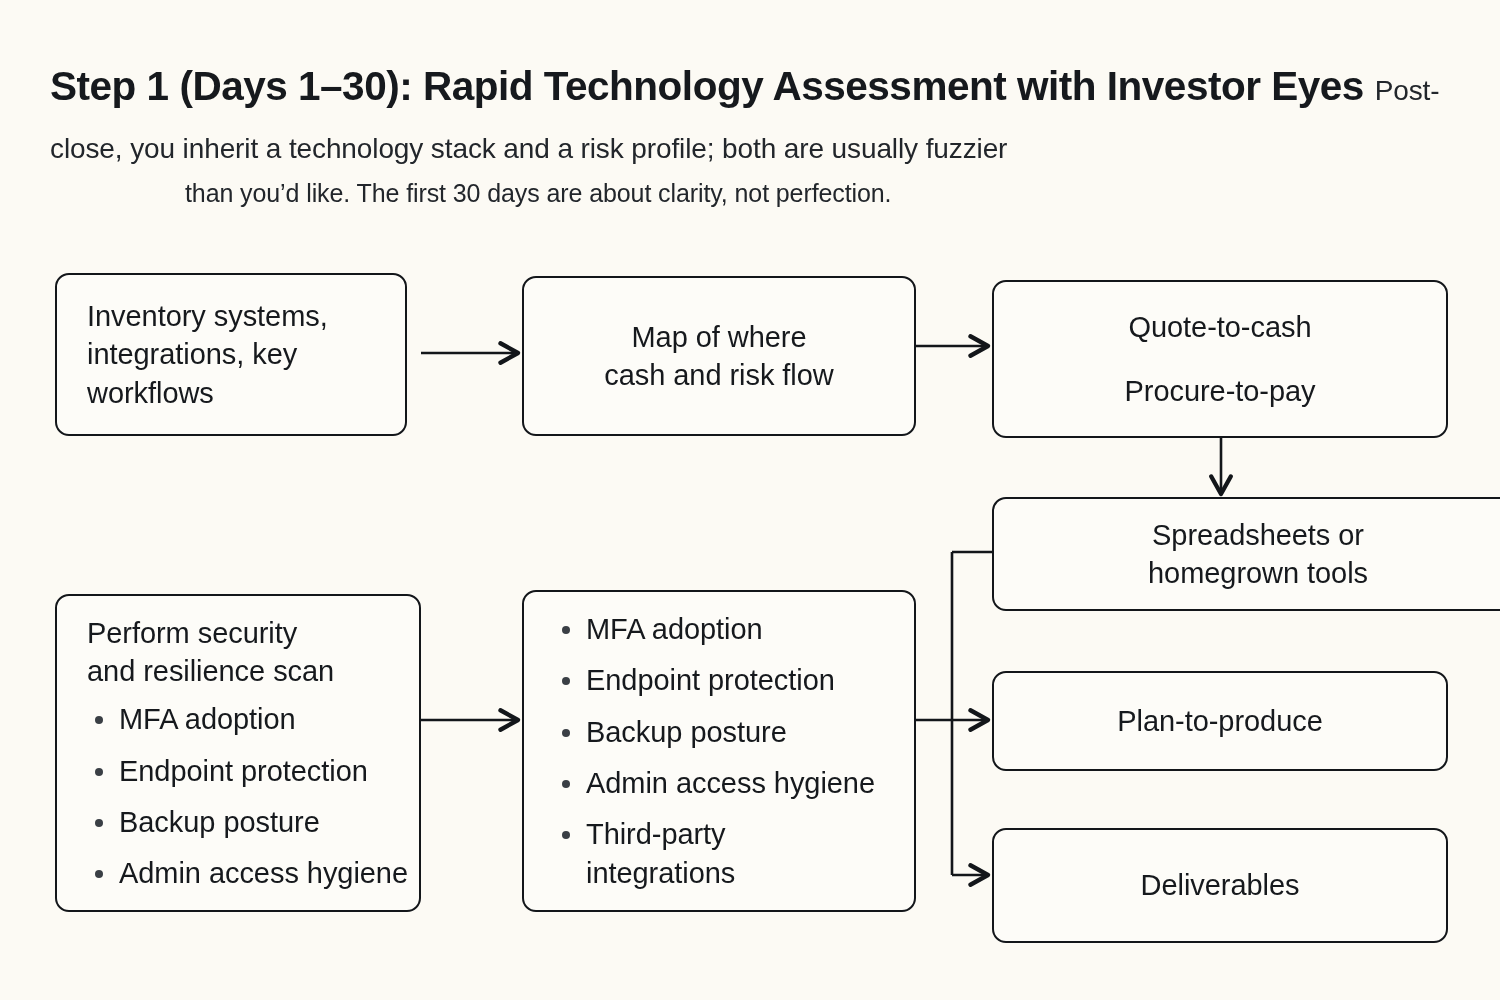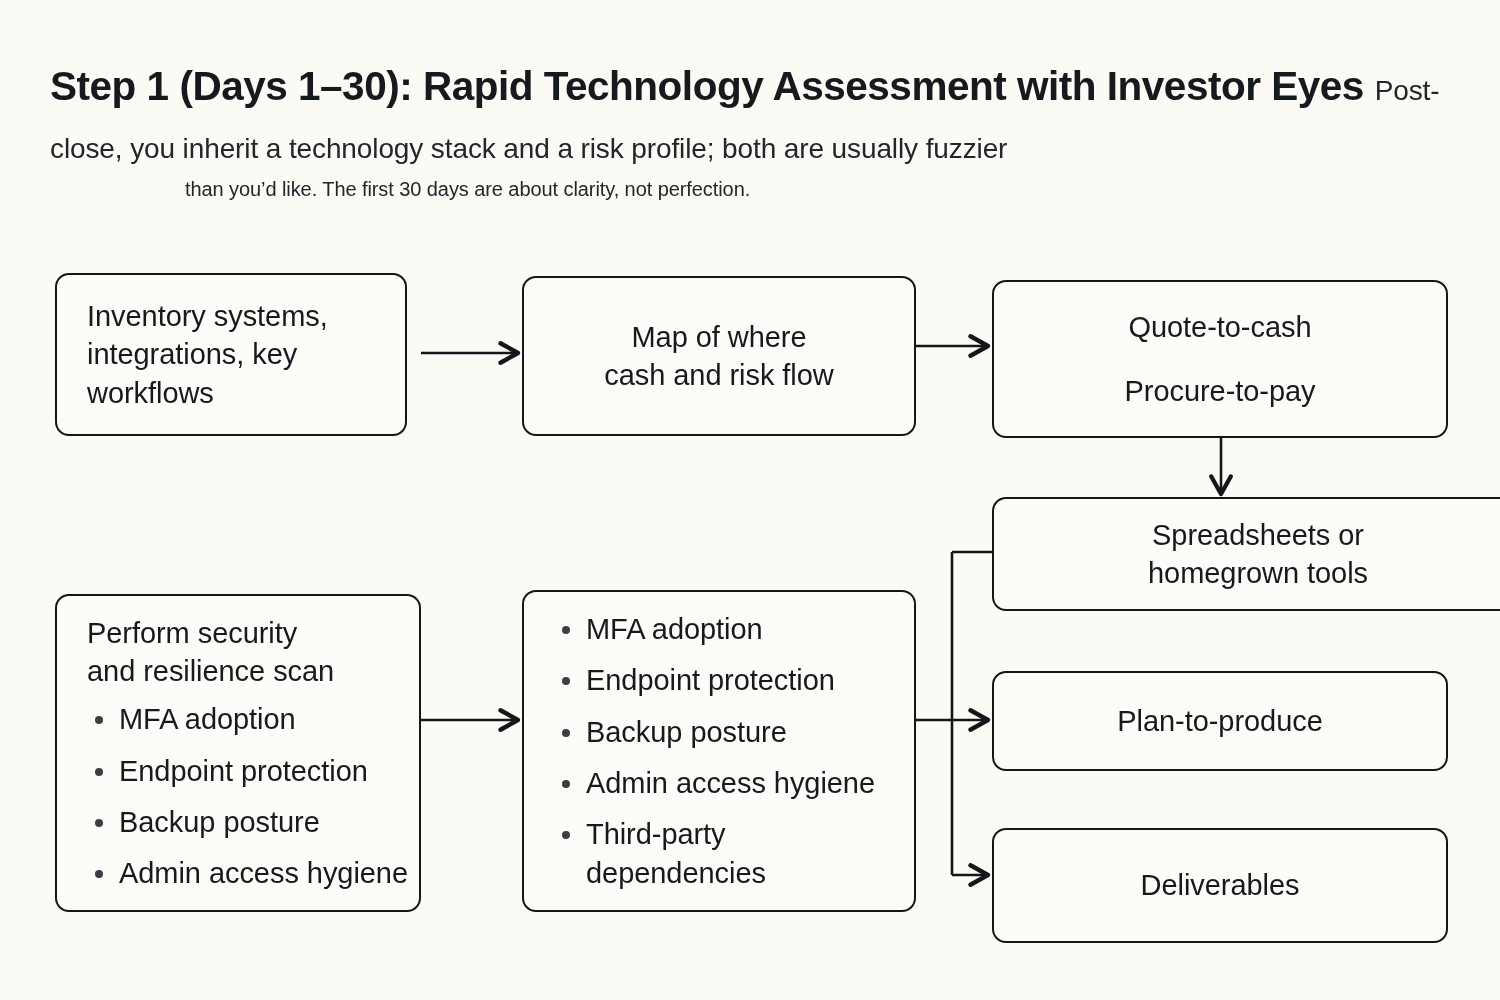--- a/index.html
+++ b/index.html
@@ -40,21 +40,21 @@
   .hd-sub {
     font-size: 28px;
     font-weight: 400;
     letter-spacing: -0.004em;
     color: #22262B;
   }
   .hd-sub-rest {
     display: block;
     margin-left: 135px;
     margin-top: 2px;
-    font-size: 20px;
+    font-size: 25px;
     font-weight: 400;
     line-height: 1.48;
     letter-spacing: -0.004em;
     color: #22262B;
   }
 
   
   .node {
     position: absolute;
     box-sizing: border-box;
@@ -196,18 +196,18 @@
   </div>
 
   <div class="node left pad-l" style="left:522px; top:590px; width:394px; height:322px;">
     <ul class="blist">
       <li><span>MFA adoption</span></li>
       <li><span>Endpoint protection</span></li>
       <li><span>Backup posture</span></li>
       <li><span>Admin access hygiene</span></li>
       <li>
         <span class="wrap2">Third-party</span>
-        <span class="wrap2">dependencies</span>
+        <span class="wrap2">integrations</span>
       </li>
     </ul>
   </div>
 
 </div>
 
 </body></html>

